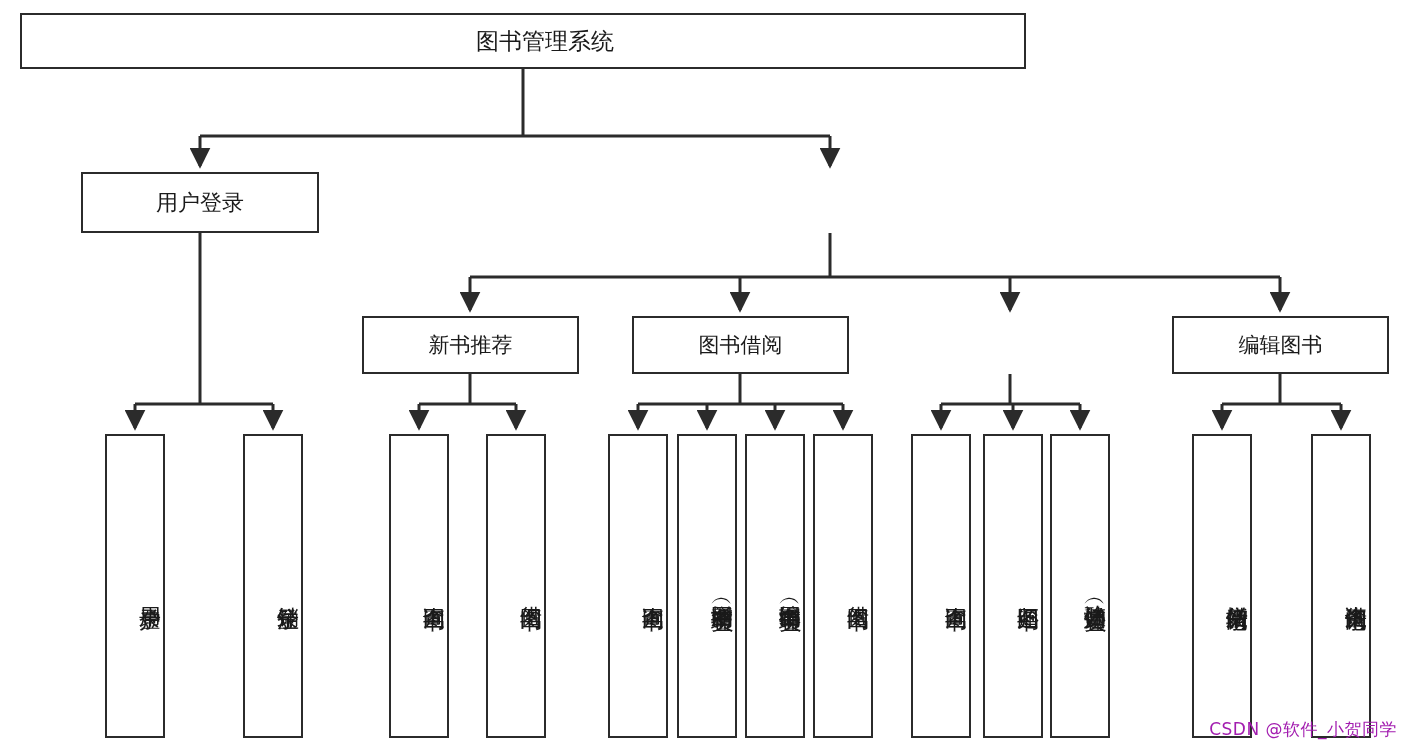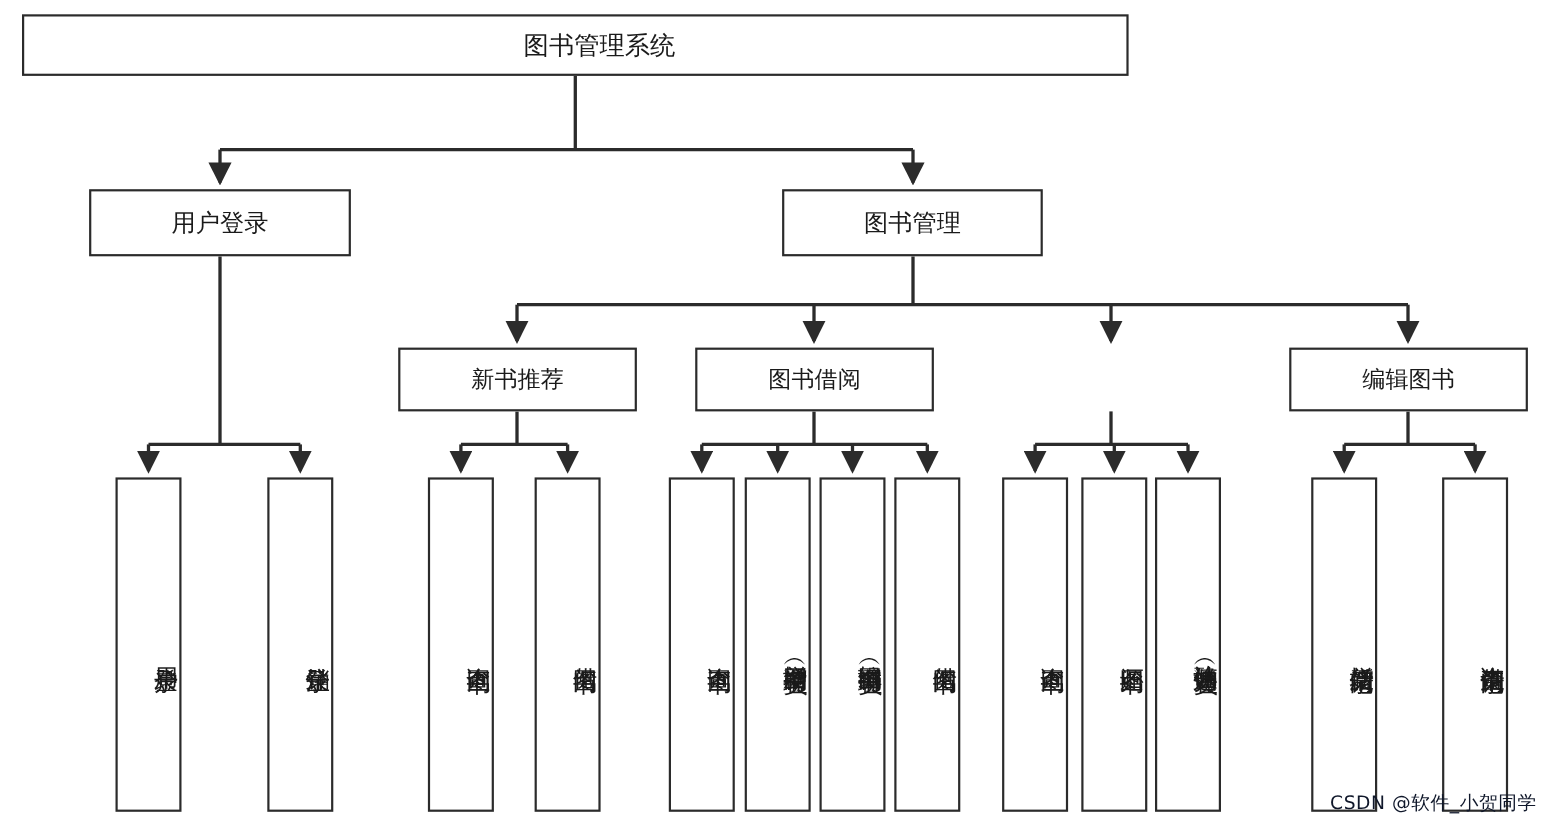--- a/index.html
+++ b/index.html
@@ -57,21 +57,21 @@
     top: 0;
     width: 1405px;
     height: 747px;
     pointer-events: none;
   }
   .watermark {
     position: absolute;
     right: 8px;
     bottom: 6px;
     font-size: 17px;
-    color: #0f172a;
+    color: #a21caf;
     letter-spacing: 0.5px;
     white-space: nowrap;
     margin-left: 33px;
   }
 </style>
 </head>
 <body>
 
 <div id="canvas">
 
@@ -127,23 +127,20 @@
     </g>
   </svg>
 
   <div class="node level1" style="left:20px; top:13px; width:1006px; height:56px;">
     <span>图书管理系统</span>
   </div>
 
   <div class="node level2" style="left:81px; top:172px; width:238px; height:61px;">
     <span>用户登录</span>
   </div>
-  <div class="node level2" style="left:711px; top:172px; width:237px; height:61px;">
-    <span>图书管理</span>
-  </div>
 
   <div class="node level3" style="left:362px; top:316px; width:217px; height:58px;">
     <span>新书推荐</span>
   </div>
   <div class="node level3" style="left:632px; top:316px; width:217px; height:58px;">
     <span>图书借阅</span>
   </div>
   <div class="node level3" style="left:1172px; top:316px; width:217px; height:58px;">
     <span>编辑图书</span>
   </div>

